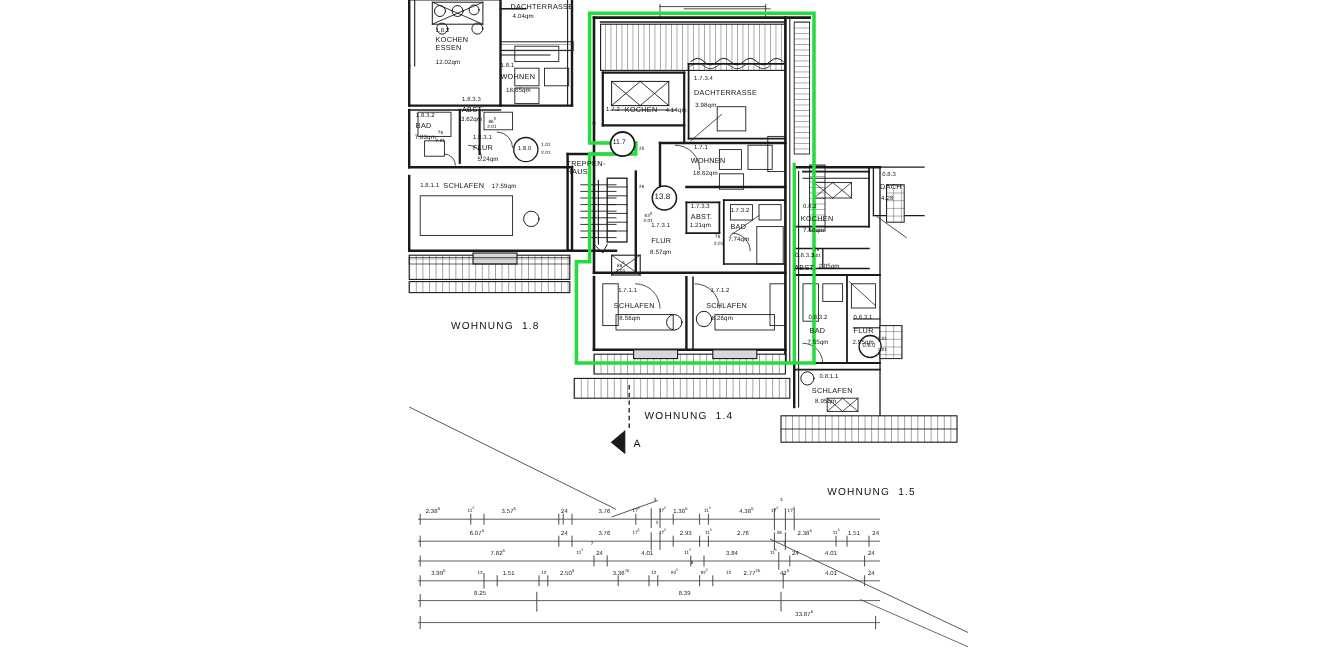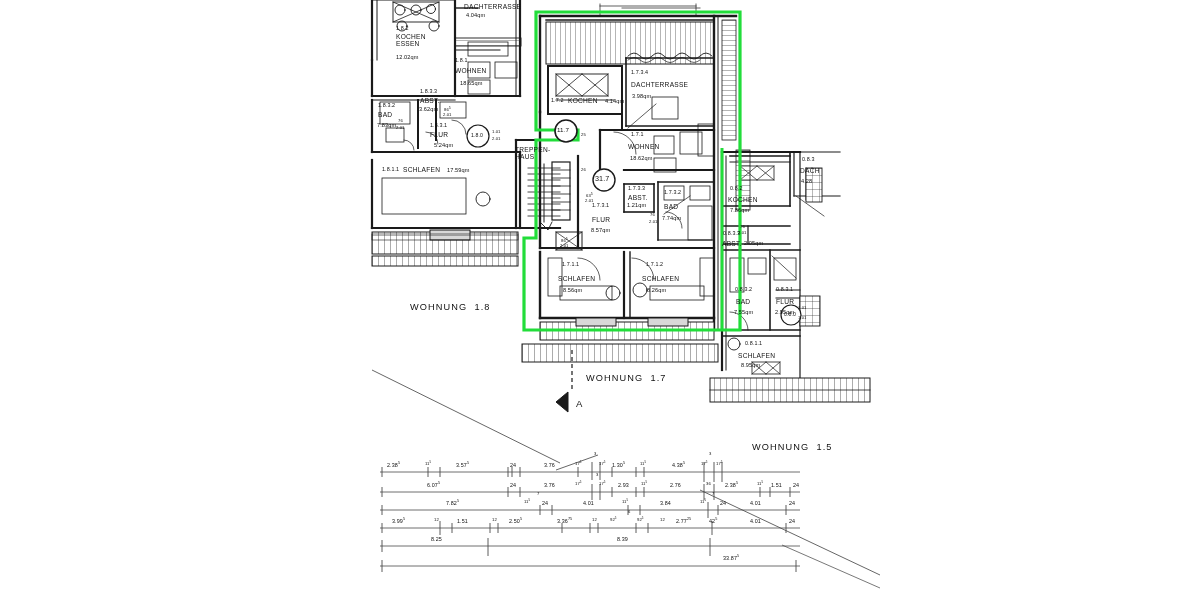--- a/index.html
+++ b/index.html
@@ -371,22 +371,22 @@
         <path d="M710 538 L710 556"></path>
       </g>
       <g stroke-width="0.9">
         <path d="M382 560 L382 572"></path>
             <path d="M796 560 L796 572"></path>
       </g>
     </g>
   </svg>
   </div>
 
-  <div class="lbl wohnung" style="left:410px;top:292px;margin-top:11px;">WOHNUNG  1.8</div>
-  <div class="lbl wohnung" style="left:586px;top:374px;">WOHNUNG  1.7</div>
+  <div class="lbl wohnung" style="left:410px;top:292px;">WOHNUNG  1.8</div>
+  <div class="lbl wohnung" style="left:586px;top:374px;">WOHNUNG  1.4</div>
   <div class="lbl wohnung" style="left:752px;top:443px;">WOHNUNG  1.5</div>
   <div class="lbl t9" style="left:576px;top:399px;">A</div>
 
   <div class="lbl room-code" style="left:396px;top:26px;">1.8.2</div>
   <div class="lbl room-name" style="left:396px;top:33px;">KOCHEN
 ESSEN</div>
   <div class="lbl room-area" style="left:396px;top:54px;">12.02qm</div>
 
   <div class="lbl room-code" style="left:455px;top:58px;">1.8.1</div>
   <div class="lbl room-name" style="left:455px;top:67px;">WOHNEN</div>
@@ -465,21 +465,21 @@
   <div class="lbl room-code" style="left:776px;top:287px;">0.8.3.1</div>
   <div class="lbl room-name" style="left:776px;top:298px;">FLUR</div>
   <div class="lbl room-area" style="left:775px;top:309px;">2.95qm</div>
 
   <div class="lbl room-code" style="left:745px;top:341px;">0.8.1.1</div>
   <div class="lbl room-name" style="left:738px;top:352px;">SCHLAFEN</div>
   <div class="lbl room-area" style="left:741px;top:362px;">8.95qm</div>
 
   <div class="lbl t5" style="left:471px;top:133px;">1.8.0</div>
   <div class="lbl t6" style="left:557px;top:127px;">11.7</div>
-  <div class="lbl t7" style="left:595px;top:175px;">31.7</div>
+  <div class="lbl t7" style="left:595px;top:175px;">13.8</div>
   <div class="lbl t5" style="left:784px;top:312px;">0.8.0</div>
 
   <div class="lbl t4" style="left:444px;top:107px;"><span>86</span><sup>5</sup></div>
   <div class="lbl t4" style="left:443px;top:113px;">2.01</div>
   <div class="lbl t4" style="left:398px;top:119px;">76</div>
   <div class="lbl t4" style="left:396px;top:126px;">2.01</div>
   <div class="lbl t4" style="left:492px;top:130px;">1.01</div>
   <div class="lbl t4" style="left:492px;top:137px;">2.01</div>
   <div class="lbl t4" style="left:586px;top:193px;"><span>63</span><sup>5</sup></div>
   <div class="lbl t4" style="left:585px;top:199px;">2.01</div>

